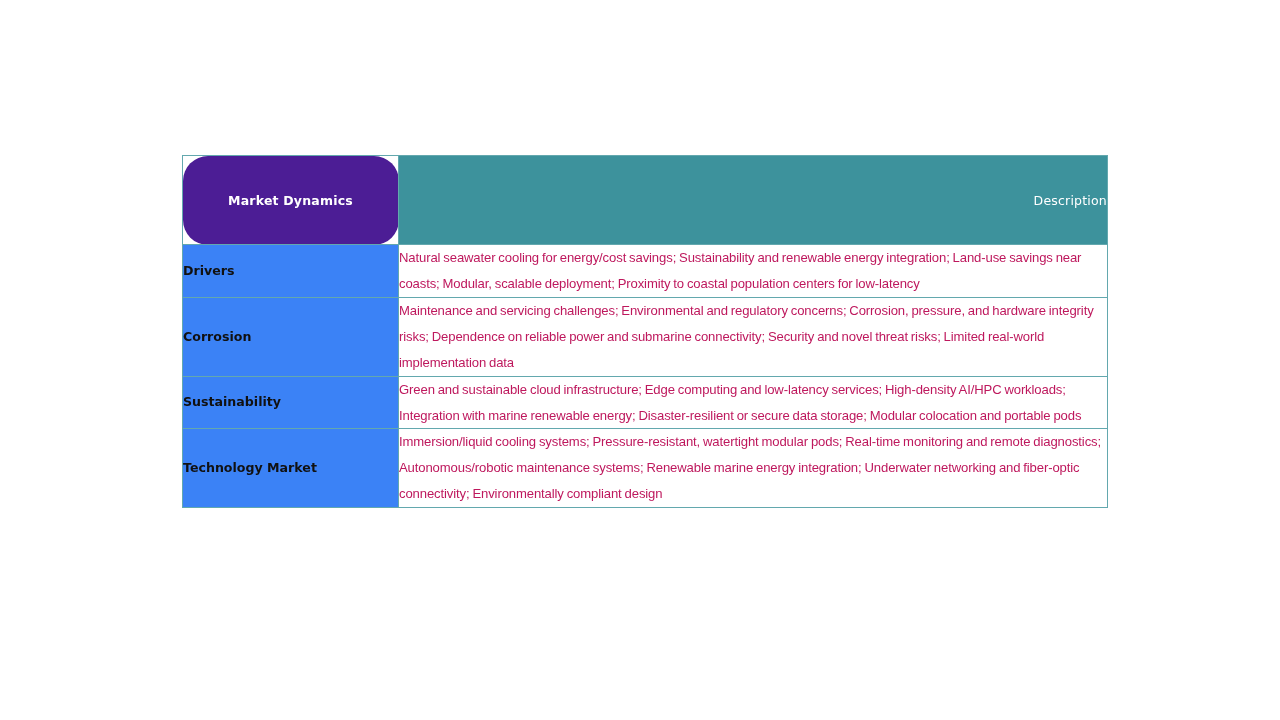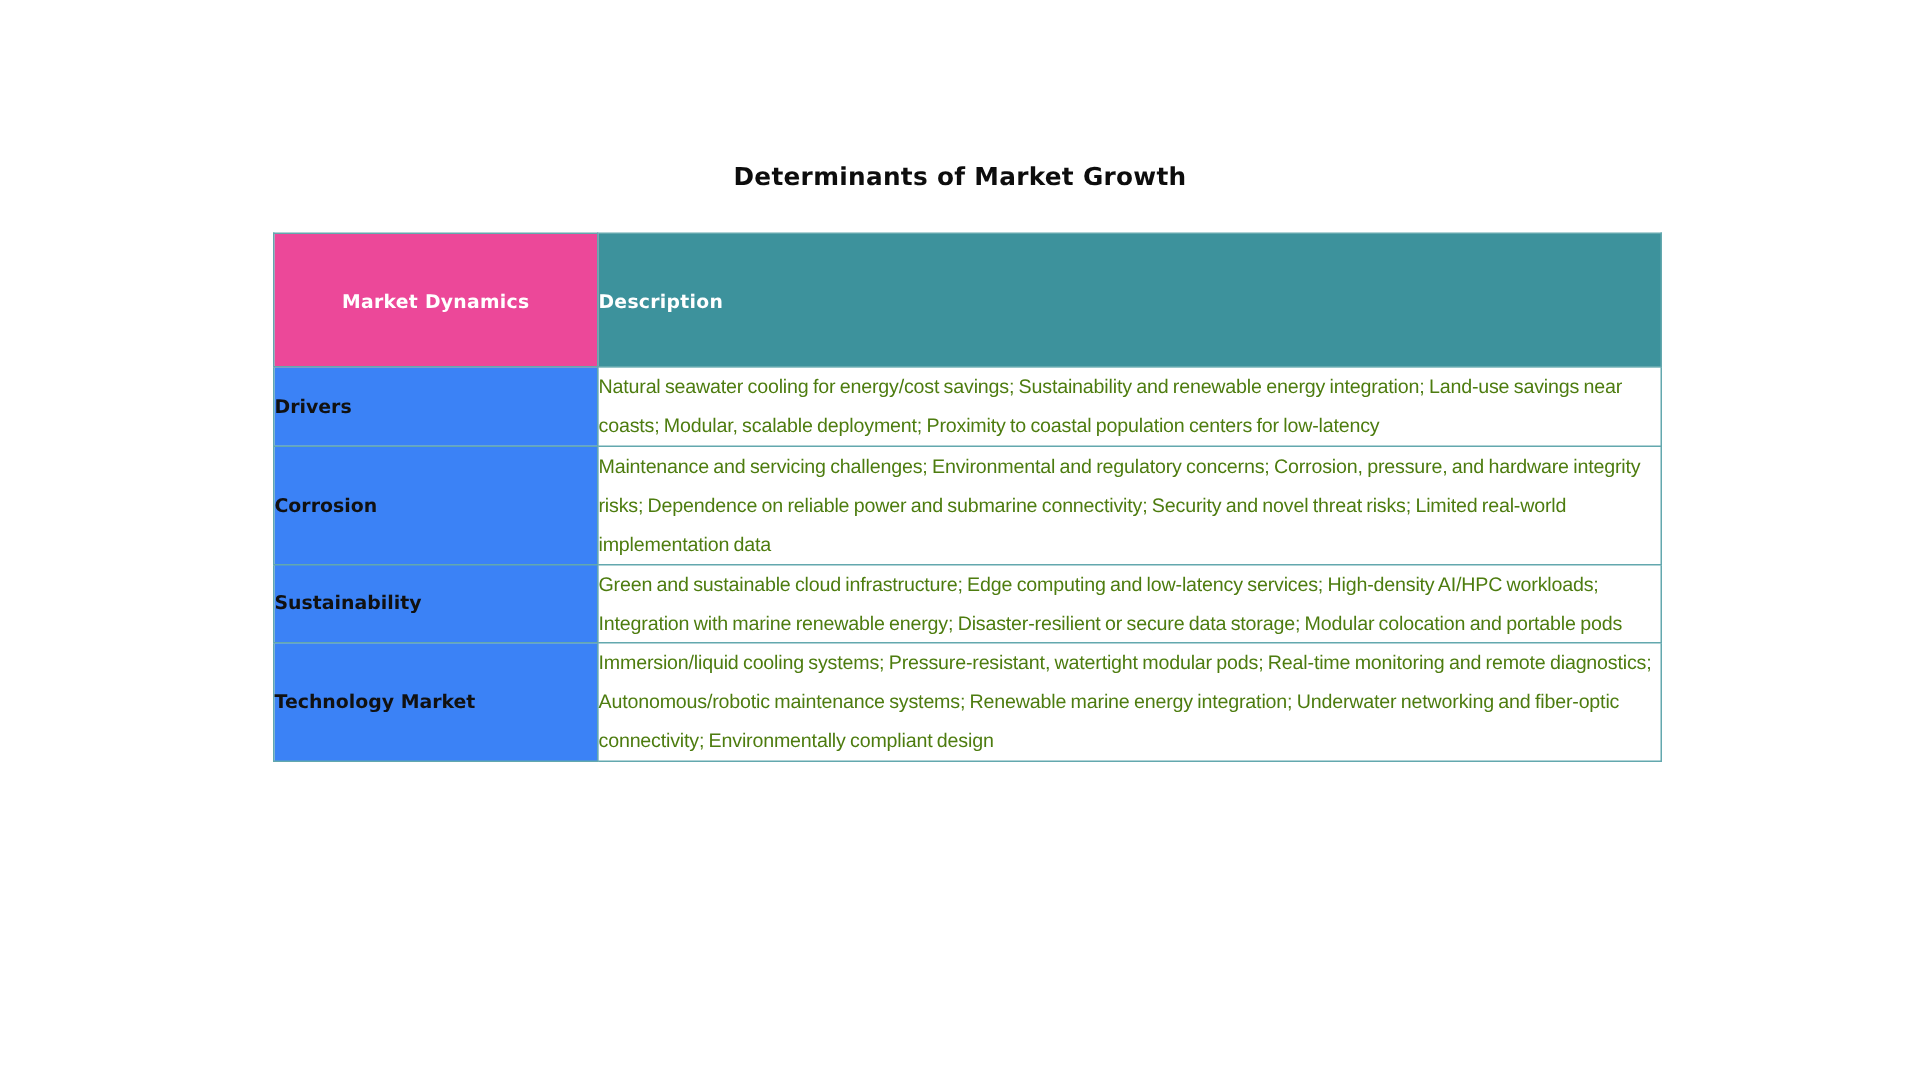--- a/index.html
+++ b/index.html
@@ -51,56 +51,57 @@
   table.dt col.c2 { width: 709px; }
 
   table.dt th,
   table.dt td {
     border: 1px solid #63a8ae;
     padding: 0;
     vertical-align: middle;
   }
 
   th.hdr-left {
-    background: #ec4899;
+    background: #4c1d95;
     border-color: #1b3a45;
     height: 88px;
     text-align: center;
     color: #ffffff;
     font-family: "DejaVu Sans", sans-serif;
     font-size: 12.5px;
     font-weight: bold;
     letter-spacing: 0.2px;
+    border-radius: 25px;
   }
 
   th.hdr-right {
     background: #3d929c;
     border-color: #3d929c;
     height: 88px;
-    text-align: left;
+    text-align: right;
     color: #ffffff;
     font-family: "DejaVu Sans", sans-serif;
     font-size: 12.5px;
-    font-weight: bold;
+    font-weight: normal;
     letter-spacing: 0.2px;
   }
 
   td.rowlabel {
     background: #3b82f6;
     color: #111111;
     font-family: "DejaVu Sans", sans-serif;
     font-size: 12.6px;
     font-weight: bold;
     padding: 4px 0 4px 5px;
     line-height: 1.45;
   }
 
   td.rowdesc {
     background: #ffffff;
-    color: #4d7c0f;
+    color: #be185d;
     font-family: "Liberation Sans", sans-serif;
     font-size: 13.1px;
     font-weight: normal;
     line-height: 1.98;
     padding: 5px 2px 5px 5px;
     text-align: left;
     white-space: normal;
     word-spacing: -0.6px;
     letter-spacing: -0.12px;
   }
@@ -108,21 +109,20 @@
   td.rowdesc span.txt {
     display: block;
     width: 716px;
   }
 </style>
 </head>
 <body>
 
 <div class="slide">
 
-  <div class="slide-title">Determinants of Market Growth</div>
 
   <div class="table-wrap">
     <table class="dt">
       <colgroup>
         <col class="c1">
         <col class="c2">
       </colgroup>
       <thead>
         <tr>
           <th class="hdr-left">Market Dynamics</th>

